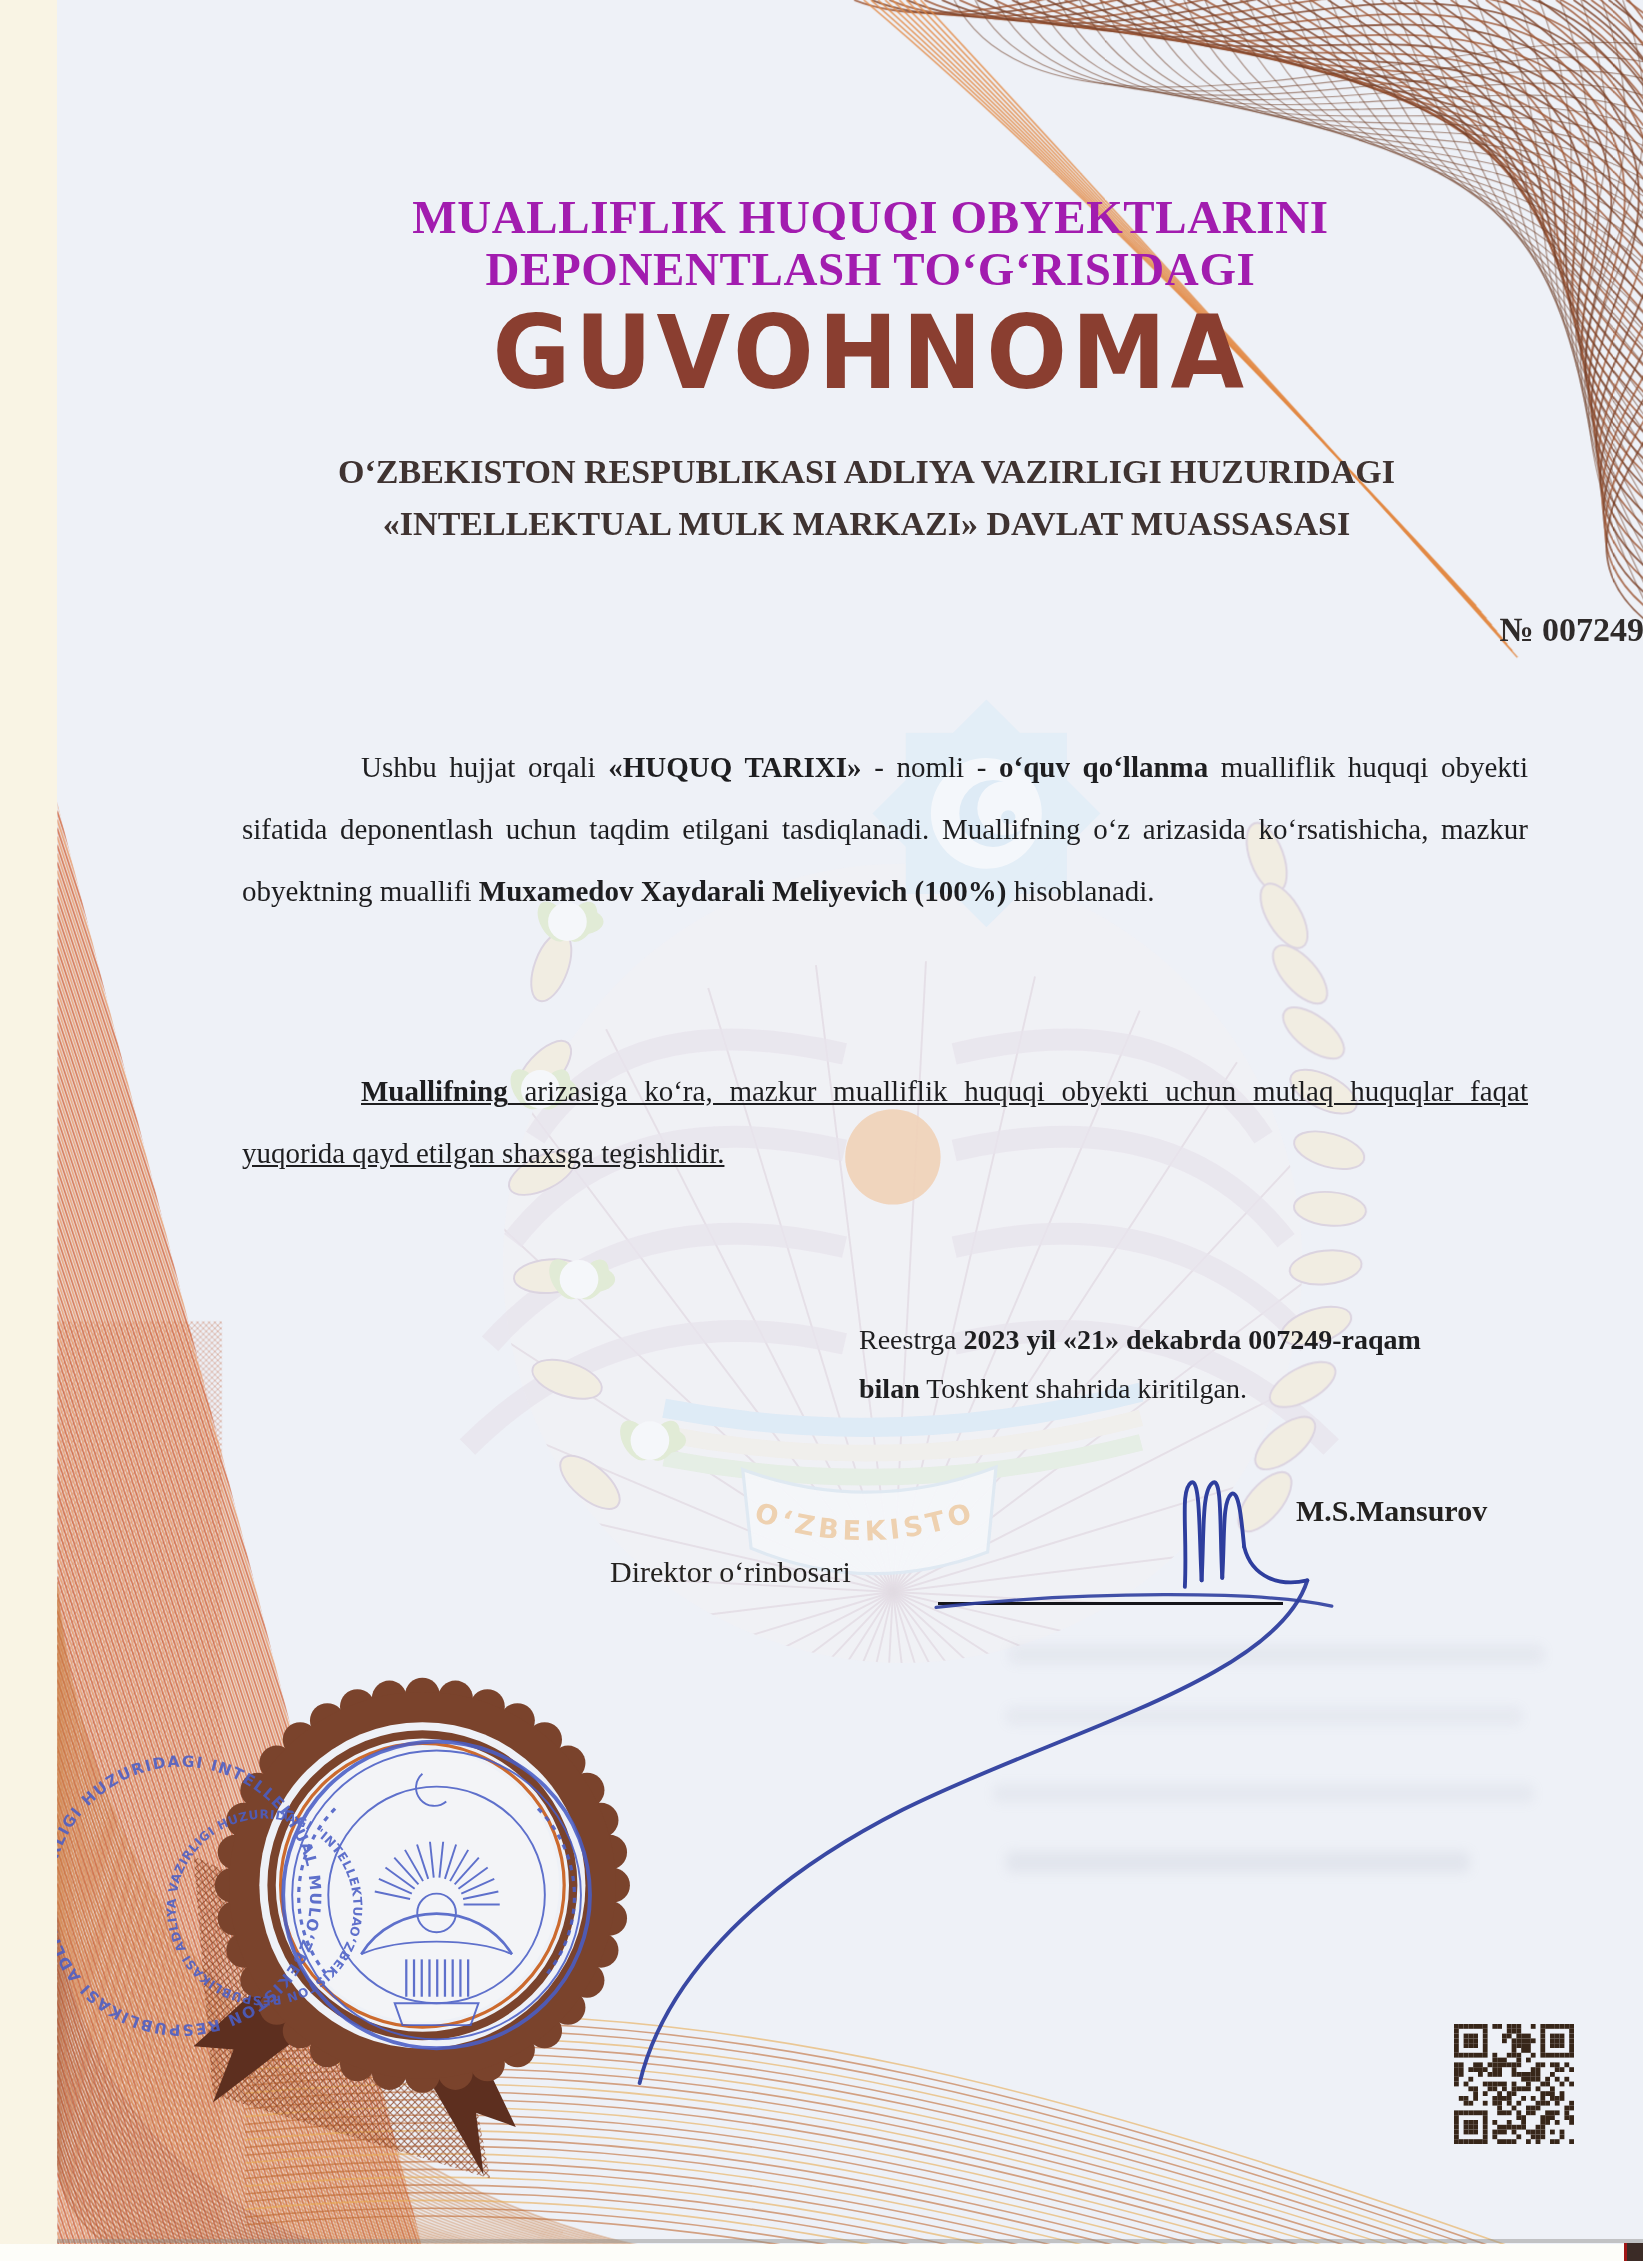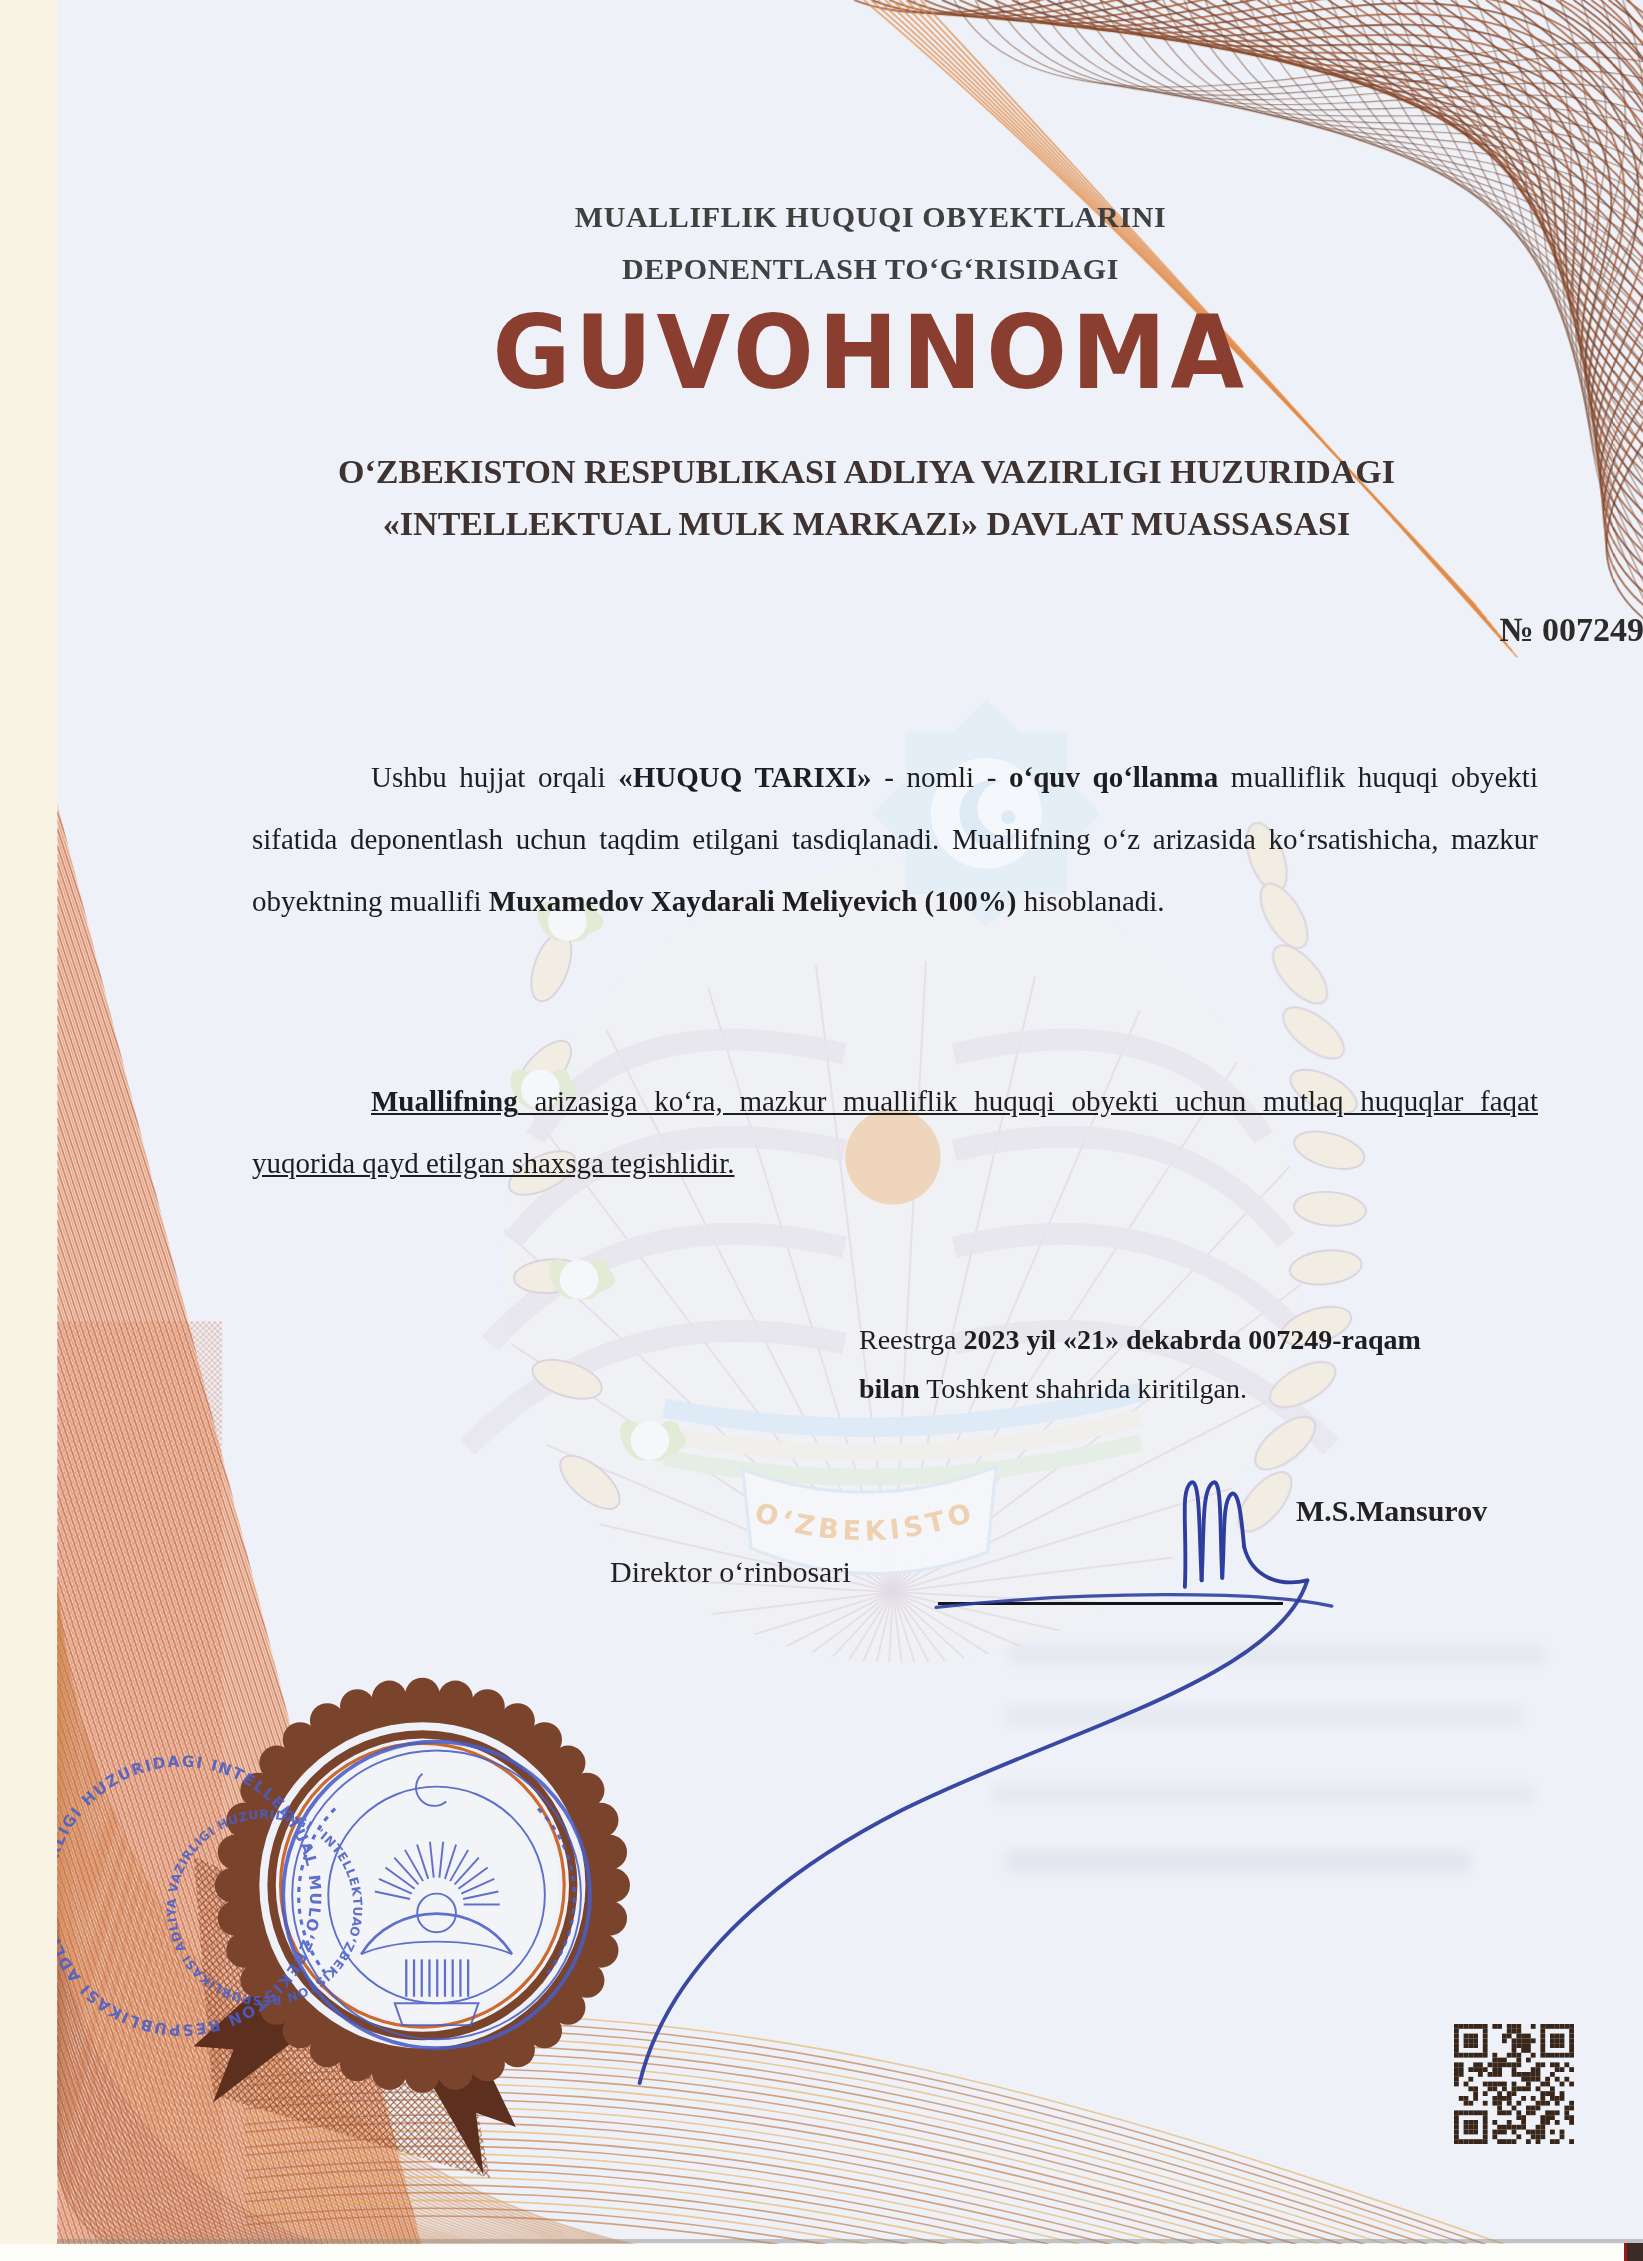--- a/index.html
+++ b/index.html
@@ -7,31 +7,31 @@
         font-family:"Liberation Serif",serif;}
   
   .edge{position:absolute;}
   #edge-left{left:0;top:0;width:57px;height:2261px;background:#f9f4e4;}
   #edge-bottom{left:0;top:2244px;width:1644px;height:17px;background:#fdfdf9;}
   #edge-shadow{left:57px;top:2239px;width:1587px;height:3.9px;background:#8a8a86;opacity:.45;}
   #corner-chip{left:1624px;top:2243px;width:19.3px;height:18px;background:#3b2b26;border-left:3.9px solid #a01616;}
   svg{position:absolute;left:0;top:0;}
   
   .abs{position:absolute;}
-  #hdr{left:97px;top:191px;width:1547px;text-align:center;color:#404040;
-       font-weight:bold;font-size:30px;line-height:52px;letter-spacing:0.6px;z-index:2;}
+  #hdr{left:97px;top:191px;width:1547px;text-align:center;color:#a21caf;
+       font-weight:bold;font-size:47px;line-height:52px;letter-spacing:0.6px;z-index:2;}
   #title{left:97px;top:298px;width:1547px;text-align:center;color:#8a3e30;
        font-family:"DejaVu Sans",sans-serif;font-weight:bold;font-size:95px;letter-spacing:4.5px;
        transform:scaleY(1.06);z-index:2;}
   #org{left:61px;top:446px;width:1611px;text-align:center;color:#3f3331;
        font-weight:bold;font-size:34px;line-height:52px;z-index:2;}
   #cert-no{left:97px;top:611px;width:1547px;text-align:right;color:#2f2b2a;
        font-weight:bold;font-size:34px;z-index:2;}
   .body-p{position:absolute;left:242px;width:1286px;font-size:29px;line-height:62px;
-       color:#1e1e20;text-align:justify;text-indent:119px;margin:10px;z-index:2;}
+       color:#1e1e20;text-align:justify;text-indent:119px;margin:0;z-index:2;}
   #p1{top:736px;} #p2{top:1060px;text-decoration:underline;} #p3{top:1172px;}
   .b{font-weight:bold;}
   #reg{left:859px;top:1315px;width:690px;font-size:28px;line-height:49px;color:#1e1e20;z-index:2;}
   #sig-label{left:610px;top:1555px;font-size:30px;font-weight:normal;color:#242220;z-index:2;}
   #sig-line{left:938px;top:1602px;width:345px;height:3.2px;background:#15151a;z-index:2;}
   #sig-name{left:1296px;top:1494px;font-size:30px;font-weight:bold;color:#242220;z-index:2;}
   .ghost{position:absolute;background:#9aa0b4;filter:blur(5.8px);border-radius:5.2px;z-index:1;}
   #qr{left:1454px;top:2024px;width:120px;height:120px;z-index:2;}
   #overlay{z-index:5;pointer-events:none;}
 </style>

